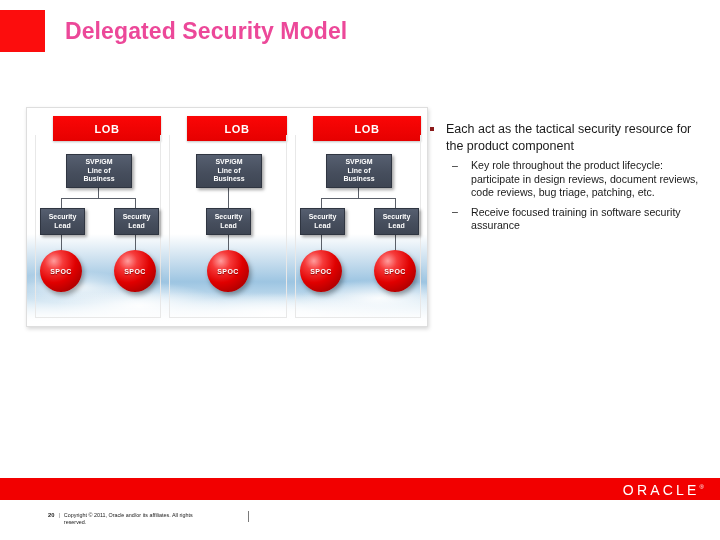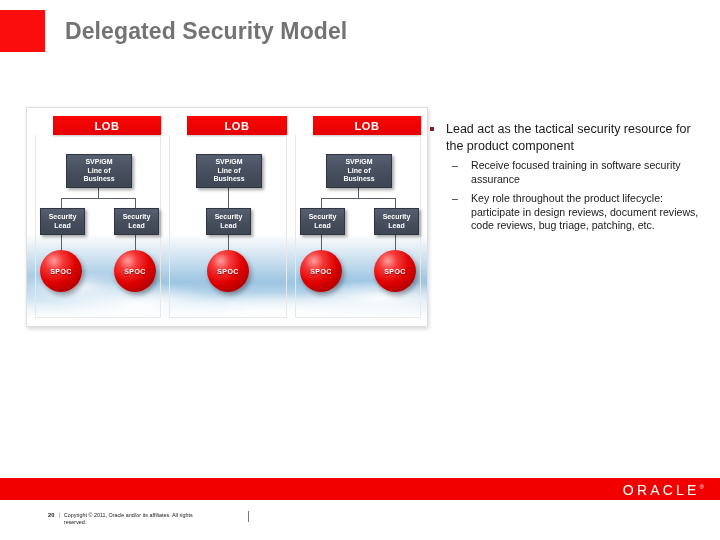--- a/index.html
+++ b/index.html
@@ -12,21 +12,21 @@
   }
 
   
   .title-accent{
     position:absolute;left:0;top:10px;
     width:45px;height:42px;
     background:#fc0d0d;
   }
   .slide-title{
     position:absolute;left:65px;top:18px;
-    font-size:23px;font-weight:bold;color:#737373;
+    font-size:23px;font-weight:bold;color:#ec4899;
     letter-spacing:0.1px;white-space:nowrap;
   }
 
   
   .diagram{
     position:absolute;left:26px;top:107px;
     width:400px;height:218px;
     background:#ffffff;
     border:1px solid #dedede;
     box-shadow:1px 2px 4px rgba(0,0,0,0.16);
@@ -46,21 +46,21 @@
     content:"";position:absolute;left:0;right:0;bottom:0;height:34px;
     background:linear-gradient(to bottom, rgba(255,255,255,0) 0%, #ffffff 88%);
   }
 
   .lob-col{position:absolute;top:8px;height:202px;}
   .lob-col.c1{left:8px;width:126px;}
   .lob-col.c2{left:142px;width:118px;}
   .lob-col.c3{left:268px;width:126px;}
 
   .lob-head{
-    position:absolute;left:18px;right:0;top:0;height:19px;
+    position:absolute;left:18px;right:0;top:0;height:25px;
     background:linear-gradient(to bottom,#fb0606 0%,#e60000 100%);
     color:#ffffff;font-size:11px;font-weight:bold;
     display:flex;align-items:center;justify-content:center;
     letter-spacing:0.6px;
     box-shadow:0 1px 2px rgba(0,0,0,0.25);
   }
   .lob-body{
     position:absolute;left:0;right:0;top:19px;bottom:0;
     border-left:1px solid #e8e8e8;border-right:1px solid #e8e8e8;border-bottom:1px solid #e8e8e8;
   }
@@ -252,23 +252,23 @@
     </div>
     <div class="spoc" style="left:79px;top:134px;">
       <b>SPOC</b>
     </div>
   </div>
 
 </div>
 
 <div class="bullets">
   <div class="gap"></div>
-  <div class="b1">Lead act as the tactical security resource for the product component</div>
+  <div class="b1">Each act as the tactical security resource for the product component</div>
+  <div class="b2">Key role throughout the product lifecycle: participate in design reviews, document reviews, code reviews, bug triage, patching, etc.</div>
   <div class="b2">Receive focused training in software security assurance</div>
-  <div class="b2">Key role throughout the product lifecycle: participate in design reviews, document reviews, code reviews, bug triage, patching, etc.</div>
 </div>
 
 <div class="red-bar"></div>
 <div class="oracle-logo"><span>ORACLE</span><sup>®</sup></div>
 
 <div class="footer">
   <div class="pagenum">20</div>
   <div class="fsep">|</div>
   <div class="copy">Copyright © 2011, Oracle and/or its affiliates. All rights reserved.</div>
 </div>

